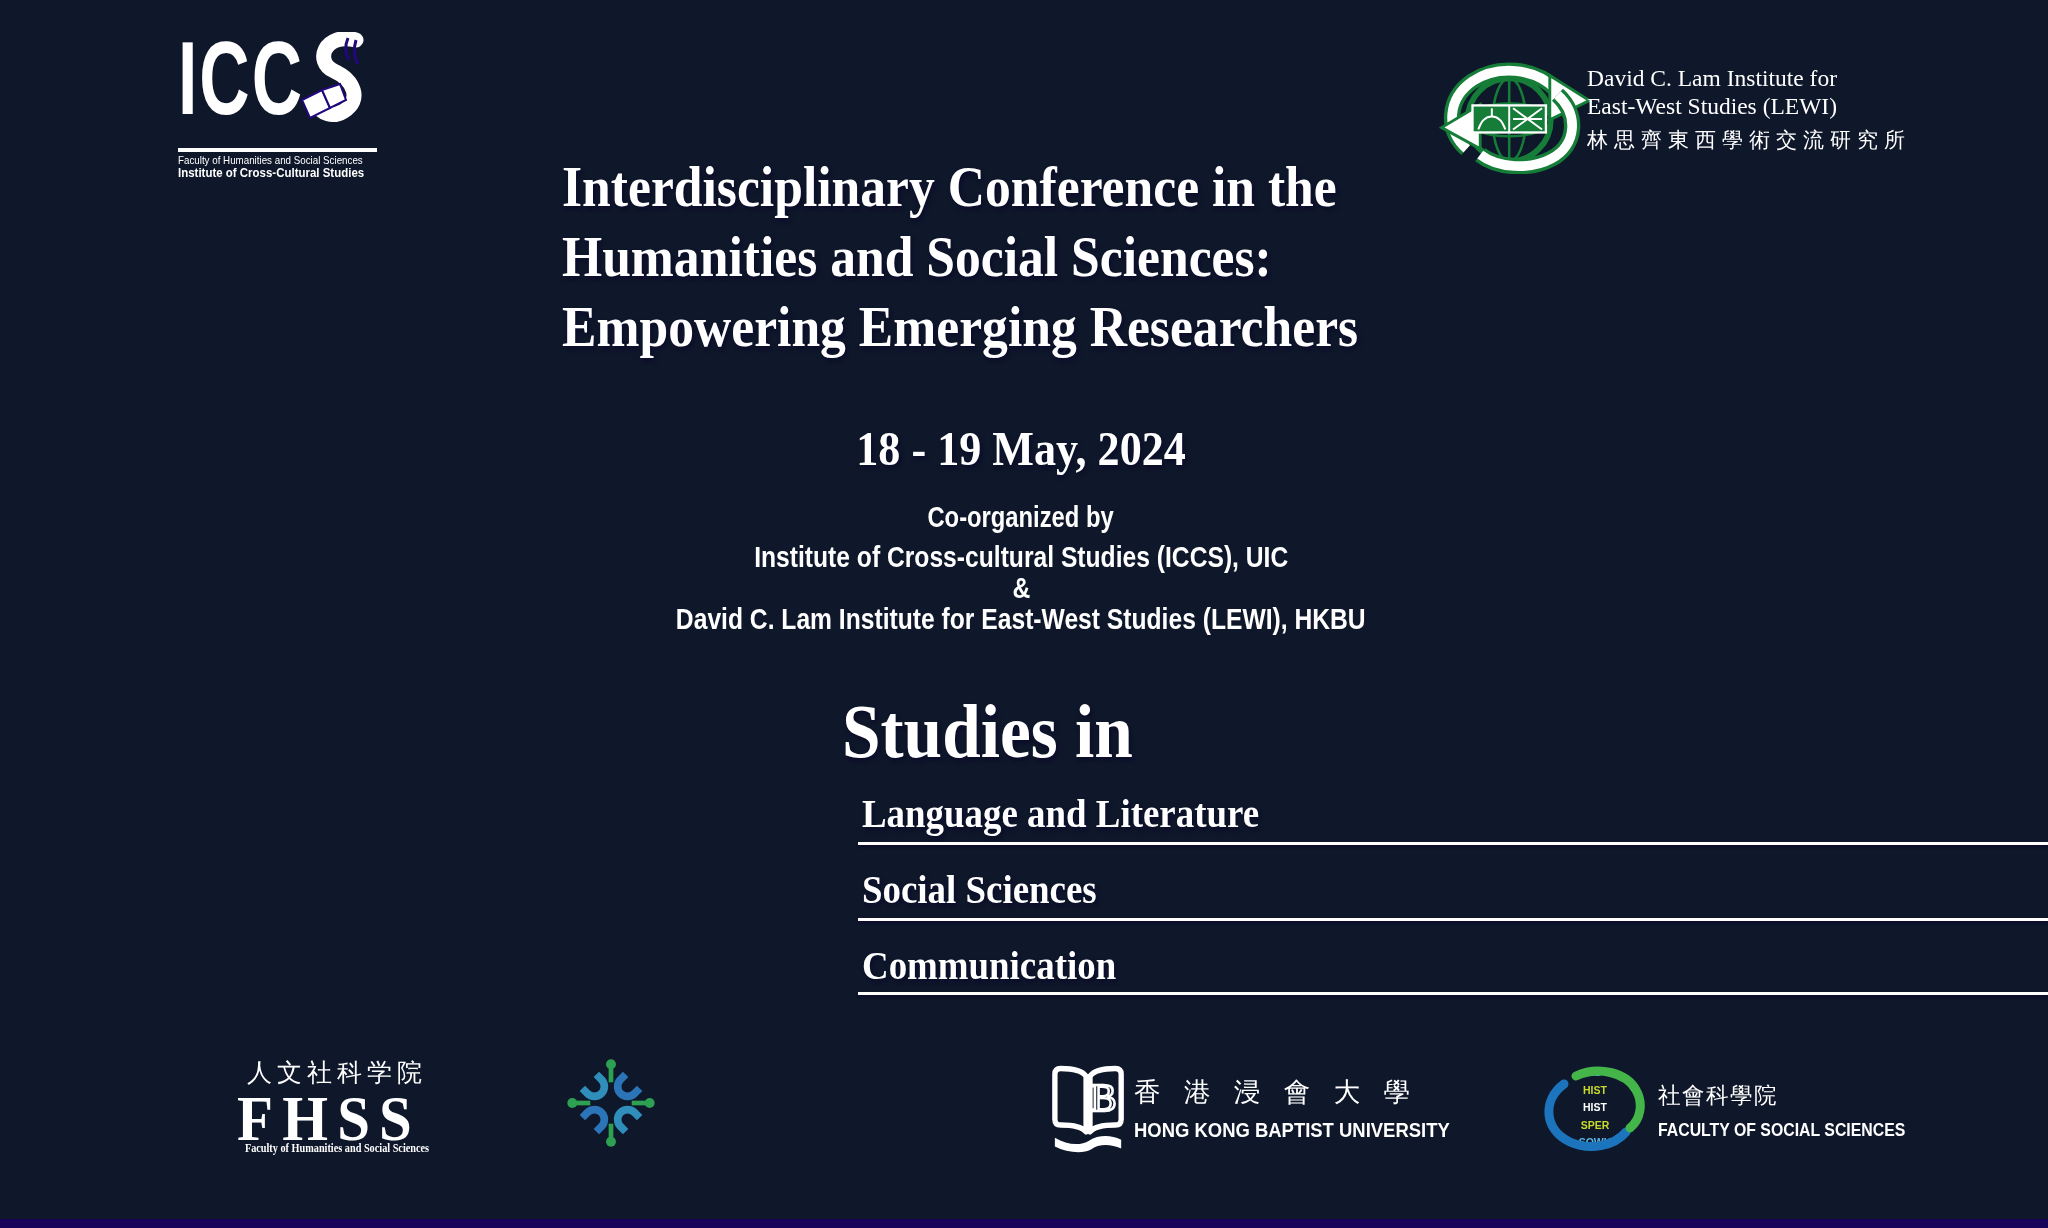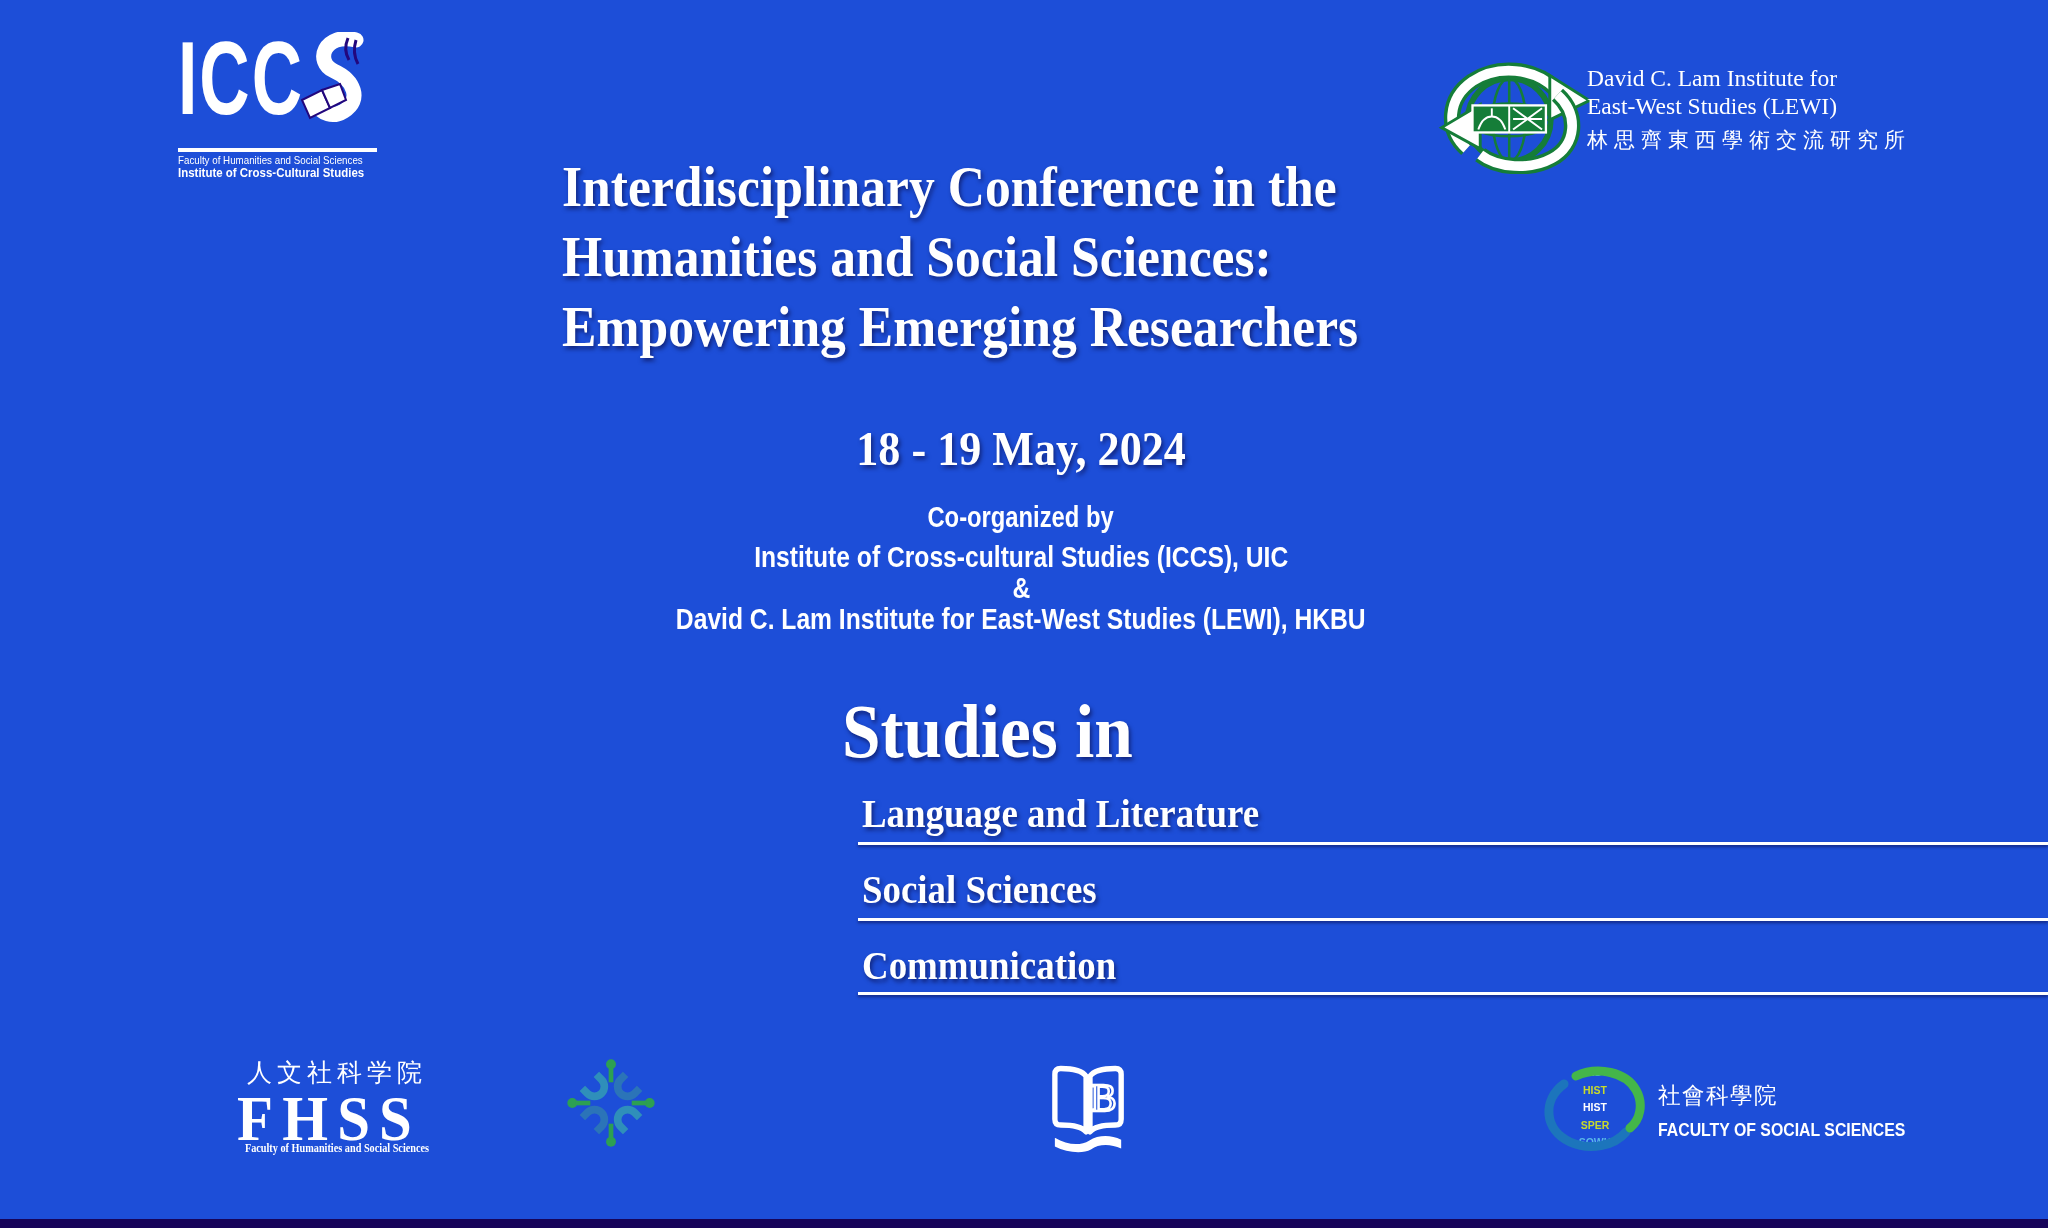--- a/index.html
+++ b/index.html
@@ -1,16 +1,16 @@
 <!DOCTYPE html>
 <html><head>
 <meta charset="utf-8">
 <style>
   html,body{margin:0;padding:0;background:#22077d;}
-  .canvas{position:relative;width:2048px;height:1228px;background:#1d4ed8;overflow:hidden;
+  .canvas{position:relative;width:2048px;height:1228px;background:#0f172a;overflow:hidden;
           color:#fff;font-family:"Liberation Serif","DejaVu Serif",serif;}
   .abs{position:absolute;}
   .shadow{text-shadow:2px 3px 5px rgba(8,0,45,.55);}
 
   
   .iccs{left:178px;top:40px;width:240px;height:140px;}
   .iccs-letters{position:absolute;left:0;top:-14px;font-family:"Liberation Sans","DejaVu Sans",sans-serif;
                 font-weight:bold;font-size:104px;line-height:104px;letter-spacing:3px;
                 transform:scaleX(.67);transform-origin:left top;}
   .iccs-rule{position:absolute;left:0;top:108px;width:199px;height:4px;background:#fff;}
@@ -184,20 +184,24 @@
         </g>
     </g>
   </svg>
 
   <svg class="abs hkbu-ico" viewBox="0 0 80 95">
     <path d="M37,16 C33,10 25,8 11,8 C7,8 5,10 5,14 L5,60 C5,64 7,66 11,66 C25,66 33,68 37,73 Z" fill="none" stroke="#fff" stroke-width="5.5" stroke-linejoin="round"></path>
     <path d="M41,16 C45,10 53,8 67,8 C71,8 73,10 73,14 L73,60 C73,64 71,66 67,66 C53,66 45,68 41,73 Z" fill="none" stroke="#fff" stroke-width="5.5" stroke-linejoin="round"></path>
     <text x="55" y="52" font-size="40" font-family="Liberation Serif, DejaVu Serif, serif" text-anchor="middle" fill="none" stroke="#fff" stroke-width="2.6">B</text>
     <path d="M5,79 C18,87 32,87 40,82 C50,76 62,76 73,81 L73,90 C62,85 50,85 42,91 C33,96 17,94 5,88 Z" fill="#fff"></path>
   </svg>
+  <div class="abs hkbu-txt">
+    <div class="hkbu-cn cjk">香 港 浸 會 大 學</div>
+    <div class="hkbu-en">HONG KONG BAPTIST UNIVERSITY</div>
+  </div>
 
   <div class="abs fss-ico">
     <div class="fss-ball">
       <div>GIS G</div>
       <div>UCEDUC</div>
       <div>HIST</div>
       <div>HIST</div>
       <div>SPER</div>
       <div>SOWK</div>
       <div>SOC</div>

